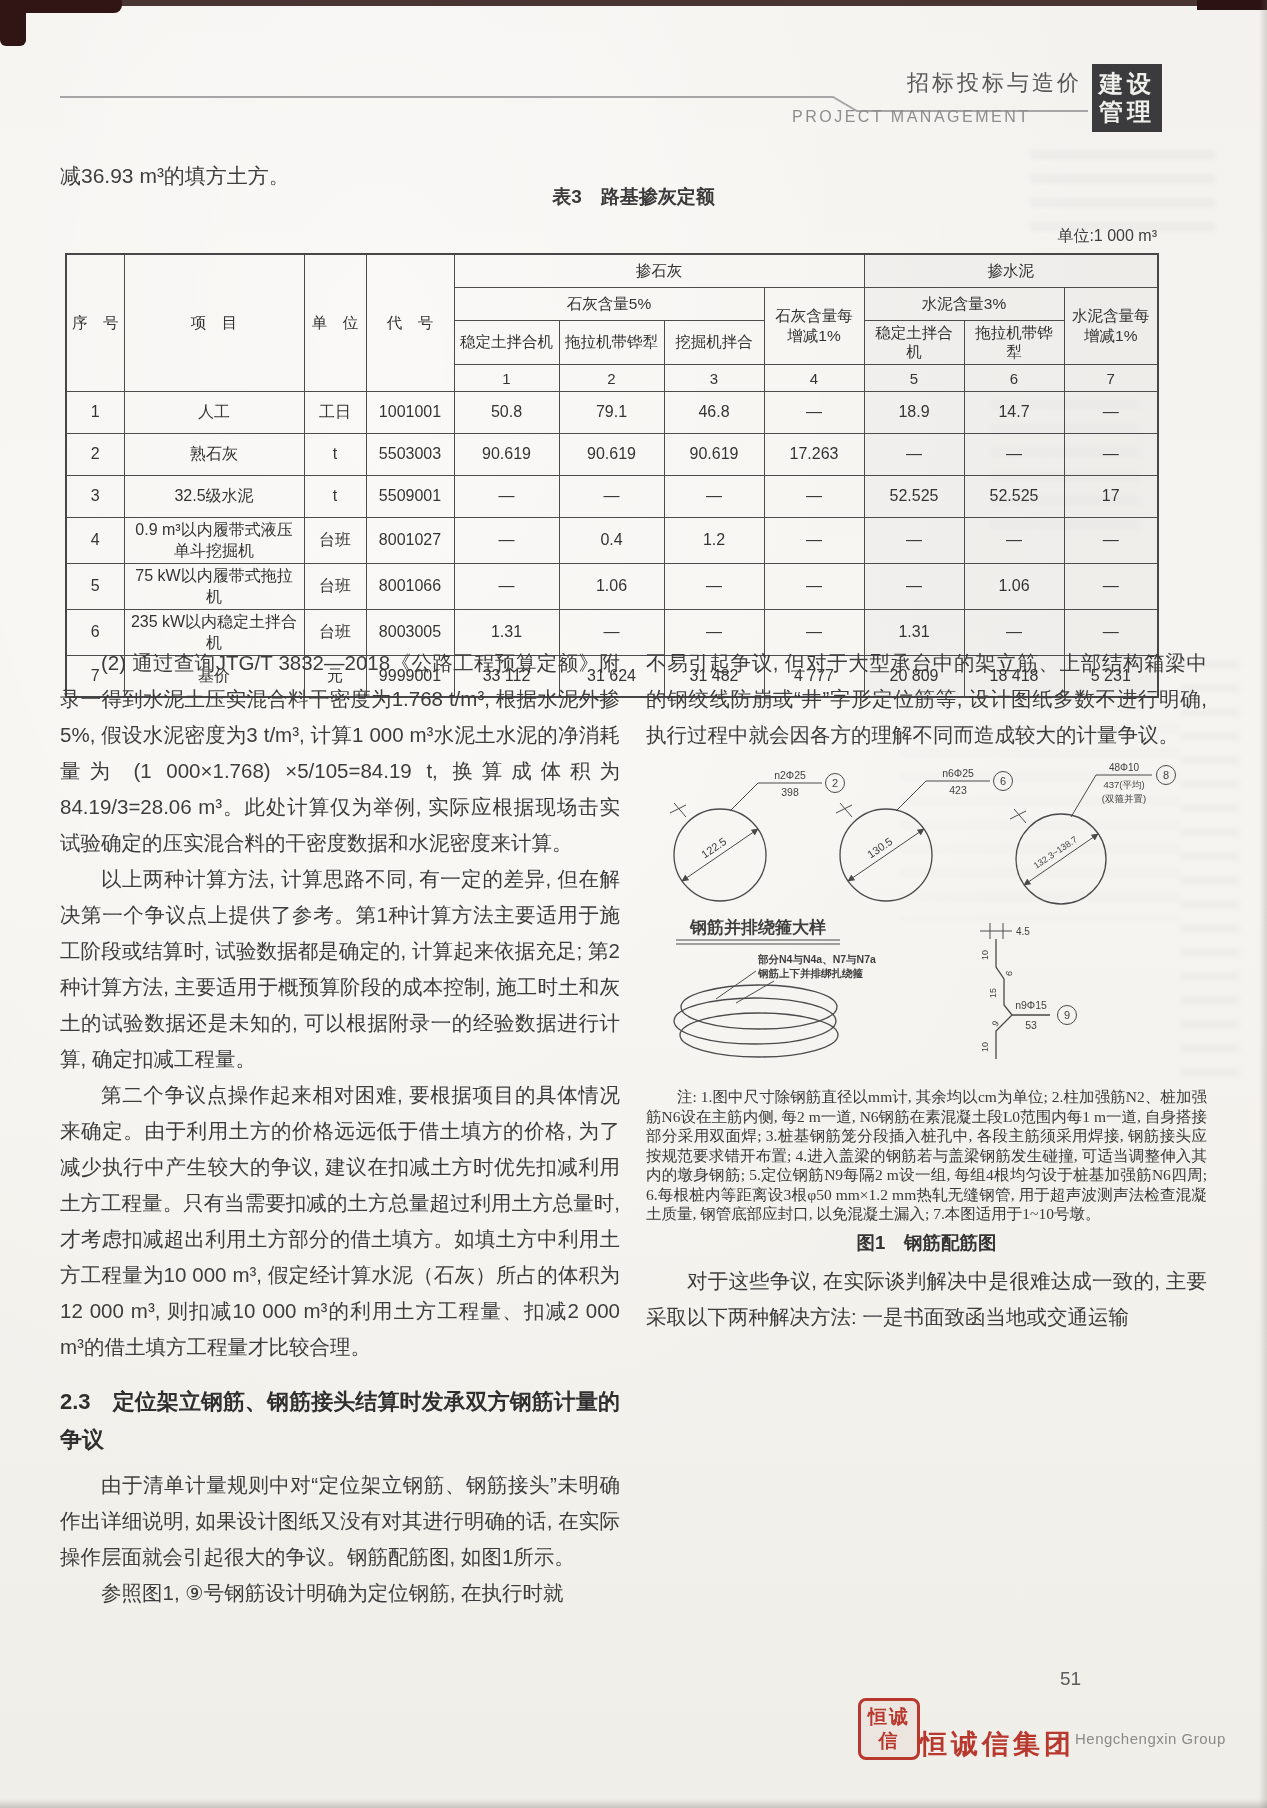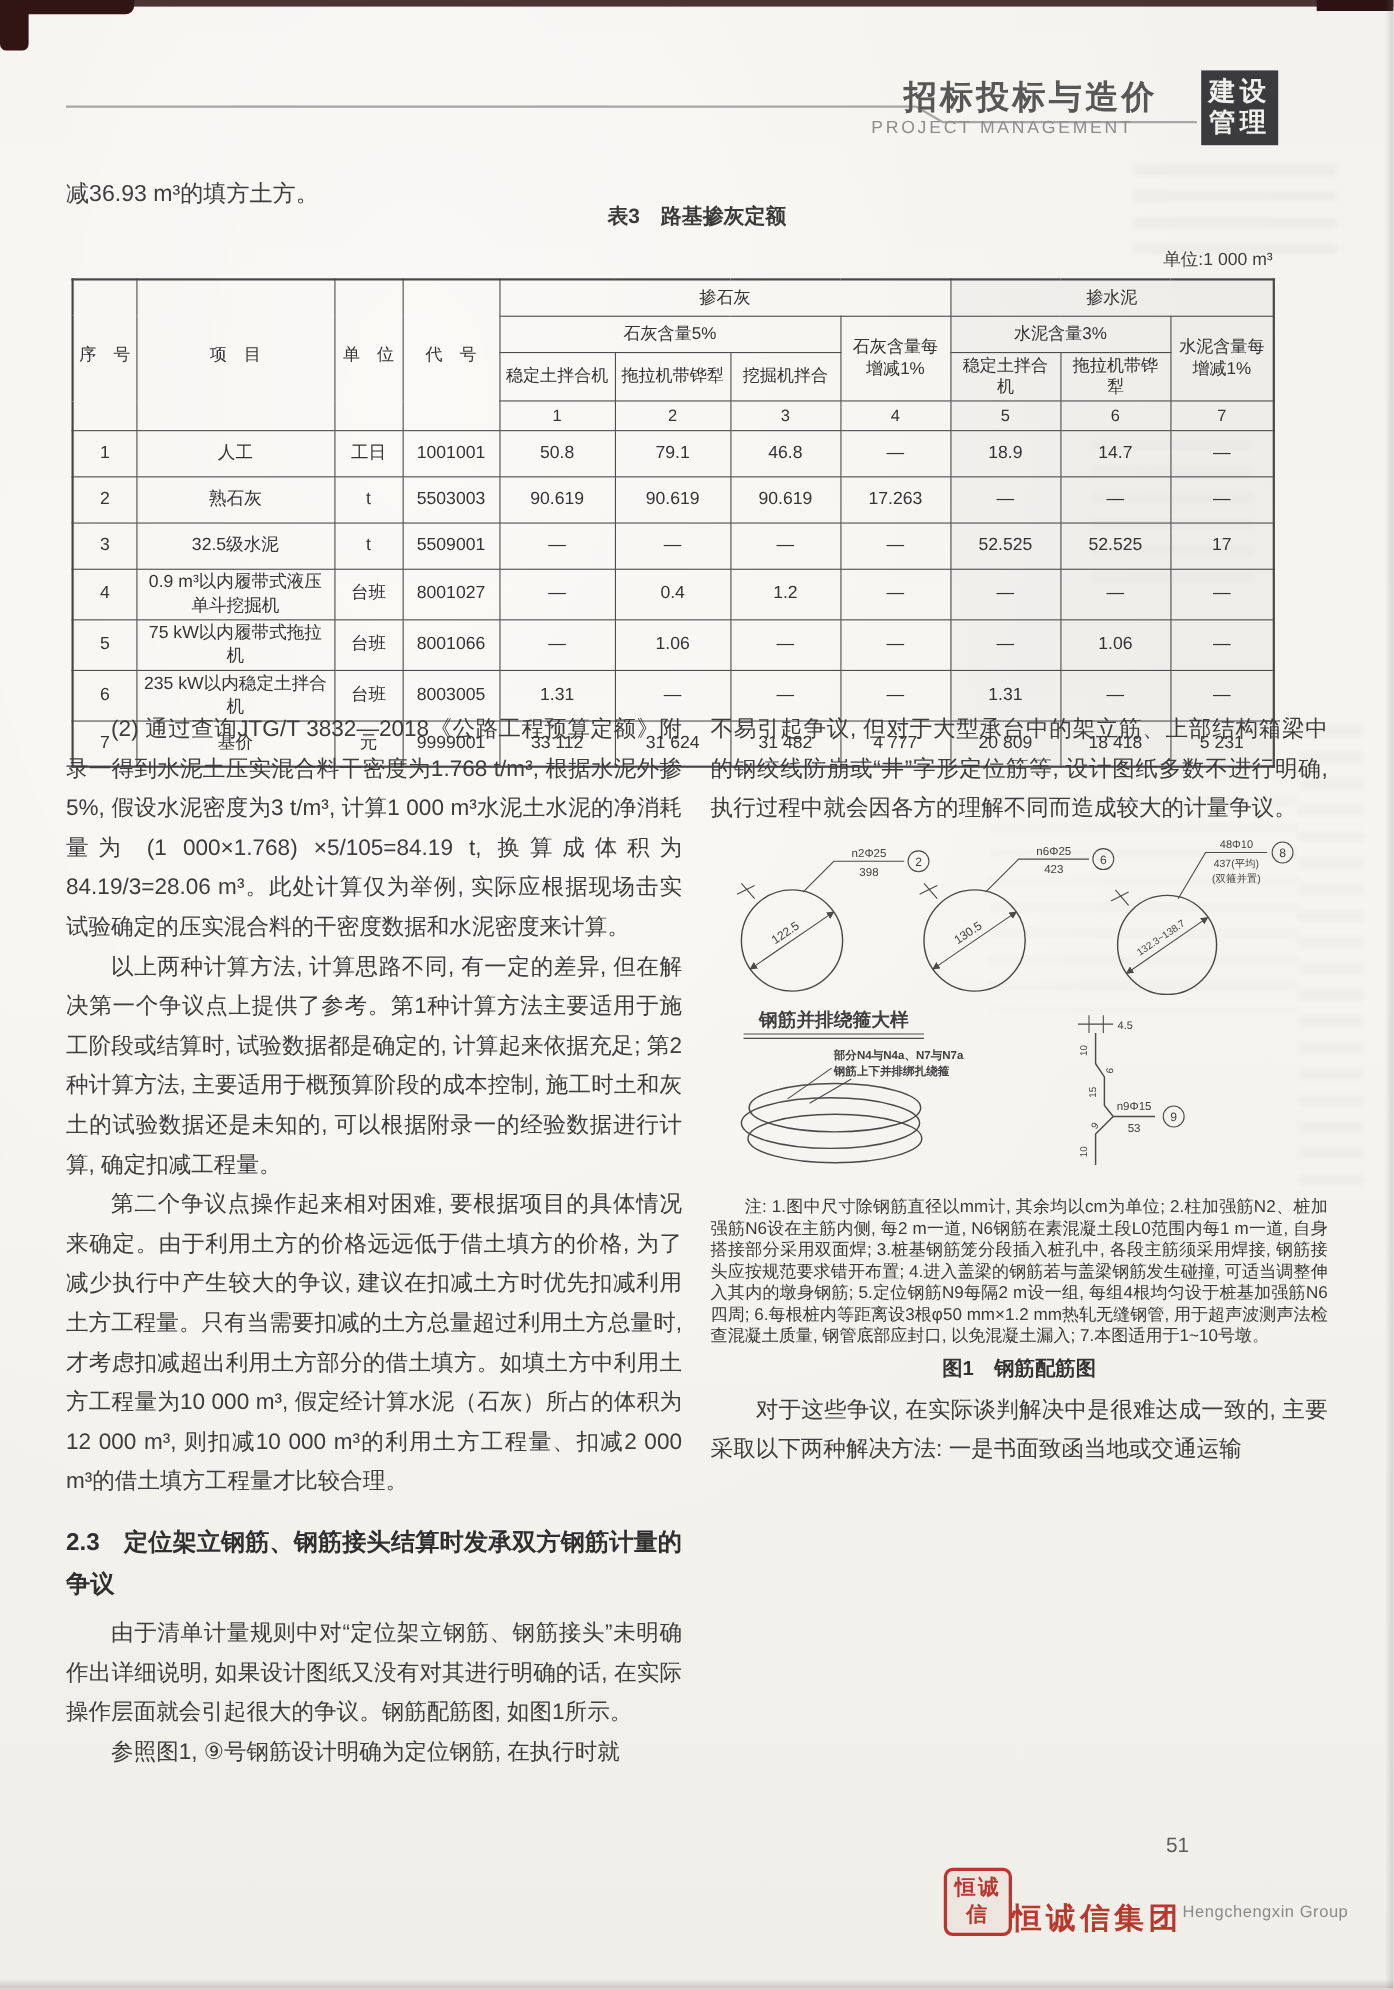--- a/index.html
+++ b/index.html
@@ -18,22 +18,22 @@
   .scan-top{position:absolute;left:0;top:0;width:100%;height:6px;background:#2c1212;opacity:.85}
   .scan-tl1{position:absolute;left:0;top:0;width:122px;height:13px;background:#311414;border-radius:0 0 8px 0}
   .scan-tl2{position:absolute;left:0;top:0;width:26px;height:46px;background:#311414;border-radius:0 0 6px 6px}
   .scan-tr{position:absolute;right:0;top:0;width:70px;height:10px;background:#2c1212}
   .scan-bottom{position:absolute;left:0;bottom:0;width:100%;height:9px;background:linear-gradient(0deg,#c7c4bf,rgba(199,196,191,0))}
   .scan-right{position:absolute;right:0;top:0;width:8px;height:100%;background:linear-gradient(270deg,rgba(120,115,110,.25),rgba(0,0,0,0))}
   .ghost{position:absolute;filter:blur(2px);opacity:.5;pointer-events:none;
     background:repeating-linear-gradient(180deg, rgba(100,100,125,.09) 0 9px, rgba(0,0,0,0) 9px 24px);}
   
   .hdr-lines{position:absolute;left:60px;top:62px}
-  .hdr-title-cn{position:absolute;top:68px;left:792px;width:290px;text-align:center;
-    font-size:30px;letter-spacing:3px;color:#575757;font-weight:700}
+  .hdr-title-cn{position:absolute;top:68px;left:792px;width:290px;text-align:right;
+    font-size:22px;letter-spacing:3px;color:#575757;font-weight:400}
   .hdr-title-en{position:absolute;top:108px;left:792px;width:290px;text-align:left;
     font-size:16px;letter-spacing:2.5px;color:#8d8d8d;font-weight:500}
   .hdr-logo{position:absolute;left:1092px;top:64px;width:70px;height:68px;background:#3b3b3d;
     color:#efefec;display:flex;flex-direction:column;align-items:center;justify-content:center;
     font-family:"Liberation Serif","DejaVu Serif",serif;font-weight:700;font-size:24px;line-height:28px;letter-spacing:4px}
   
   .intro{position:absolute;left:60px;top:162px;font-size:21px;color:#3e3e3e}
   .tbl-title{position:absolute;left:0;top:184px;width:100%;text-align:center;font-size:19px;font-weight:700;color:#3a3a3a}
   .unit-note{position:absolute;left:0;top:226px;width:1157px;text-align:right;font-size:16px;color:#3e3e3e}
   
@@ -48,21 +48,21 @@
   .dtable tr.brow{height:42px}
   .dtable col.cemcol{background:rgba(110,115,145,.045)}
   
   .columns{position:absolute;left:60px;top:645px;width:1147px;display:flex;gap:26px}
   .col{width:560px}
   .col.right{width:561px}
   .para{font-size:20.5px;line-height:36px;text-align:justify;text-indent:2em;color:#3d3d3d;margin:0}
   .para.noindent{text-indent:0}
   .sec-heading{font-size:22px;line-height:38px;font-weight:700;color:#2f2f2f;margin:18px 0 8px 0;text-align:justify}
   .fig-wrap{margin:6px 0 0 0}
-  .fig-note{font-family:Liberation Sans, sans-serif;font-size:15.5px;line-height:19.5px;
+  .fig-note{font-family:Liberation Serif, serif;font-size:15.5px;line-height:19.5px;
     text-align:justify;color:#3a3a3a;text-indent:2em;margin:4px 0 0 0}
   .fig-caption{text-align:center;font-size:18.5px;font-weight:700;color:#333;margin:6px 0 8px 0}
   svg text{fill:#3f3f3f;font-family:"Liberation Sans","DejaVu Sans",sans-serif}
   svg .ln{stroke:#4a4a4a;stroke-width:1.3;fill:none}
   svg .thin{stroke:#4a4a4a;stroke-width:1;fill:none}
   
   .pageno{position:absolute;left:1060px;top:1668px;font-size:19px;color:#5d5d5d}
   .brand{position:absolute;left:858px;top:1698px;display:flex;align-items:flex-end;}
   .seal{width:56px;height:56px;border:3px solid #b8382d;border-radius:8px;color:#b8382d;
     font-family:"Liberation Serif","DejaVu Serif",serif;font-weight:700;font-size:19px;line-height:24px;

